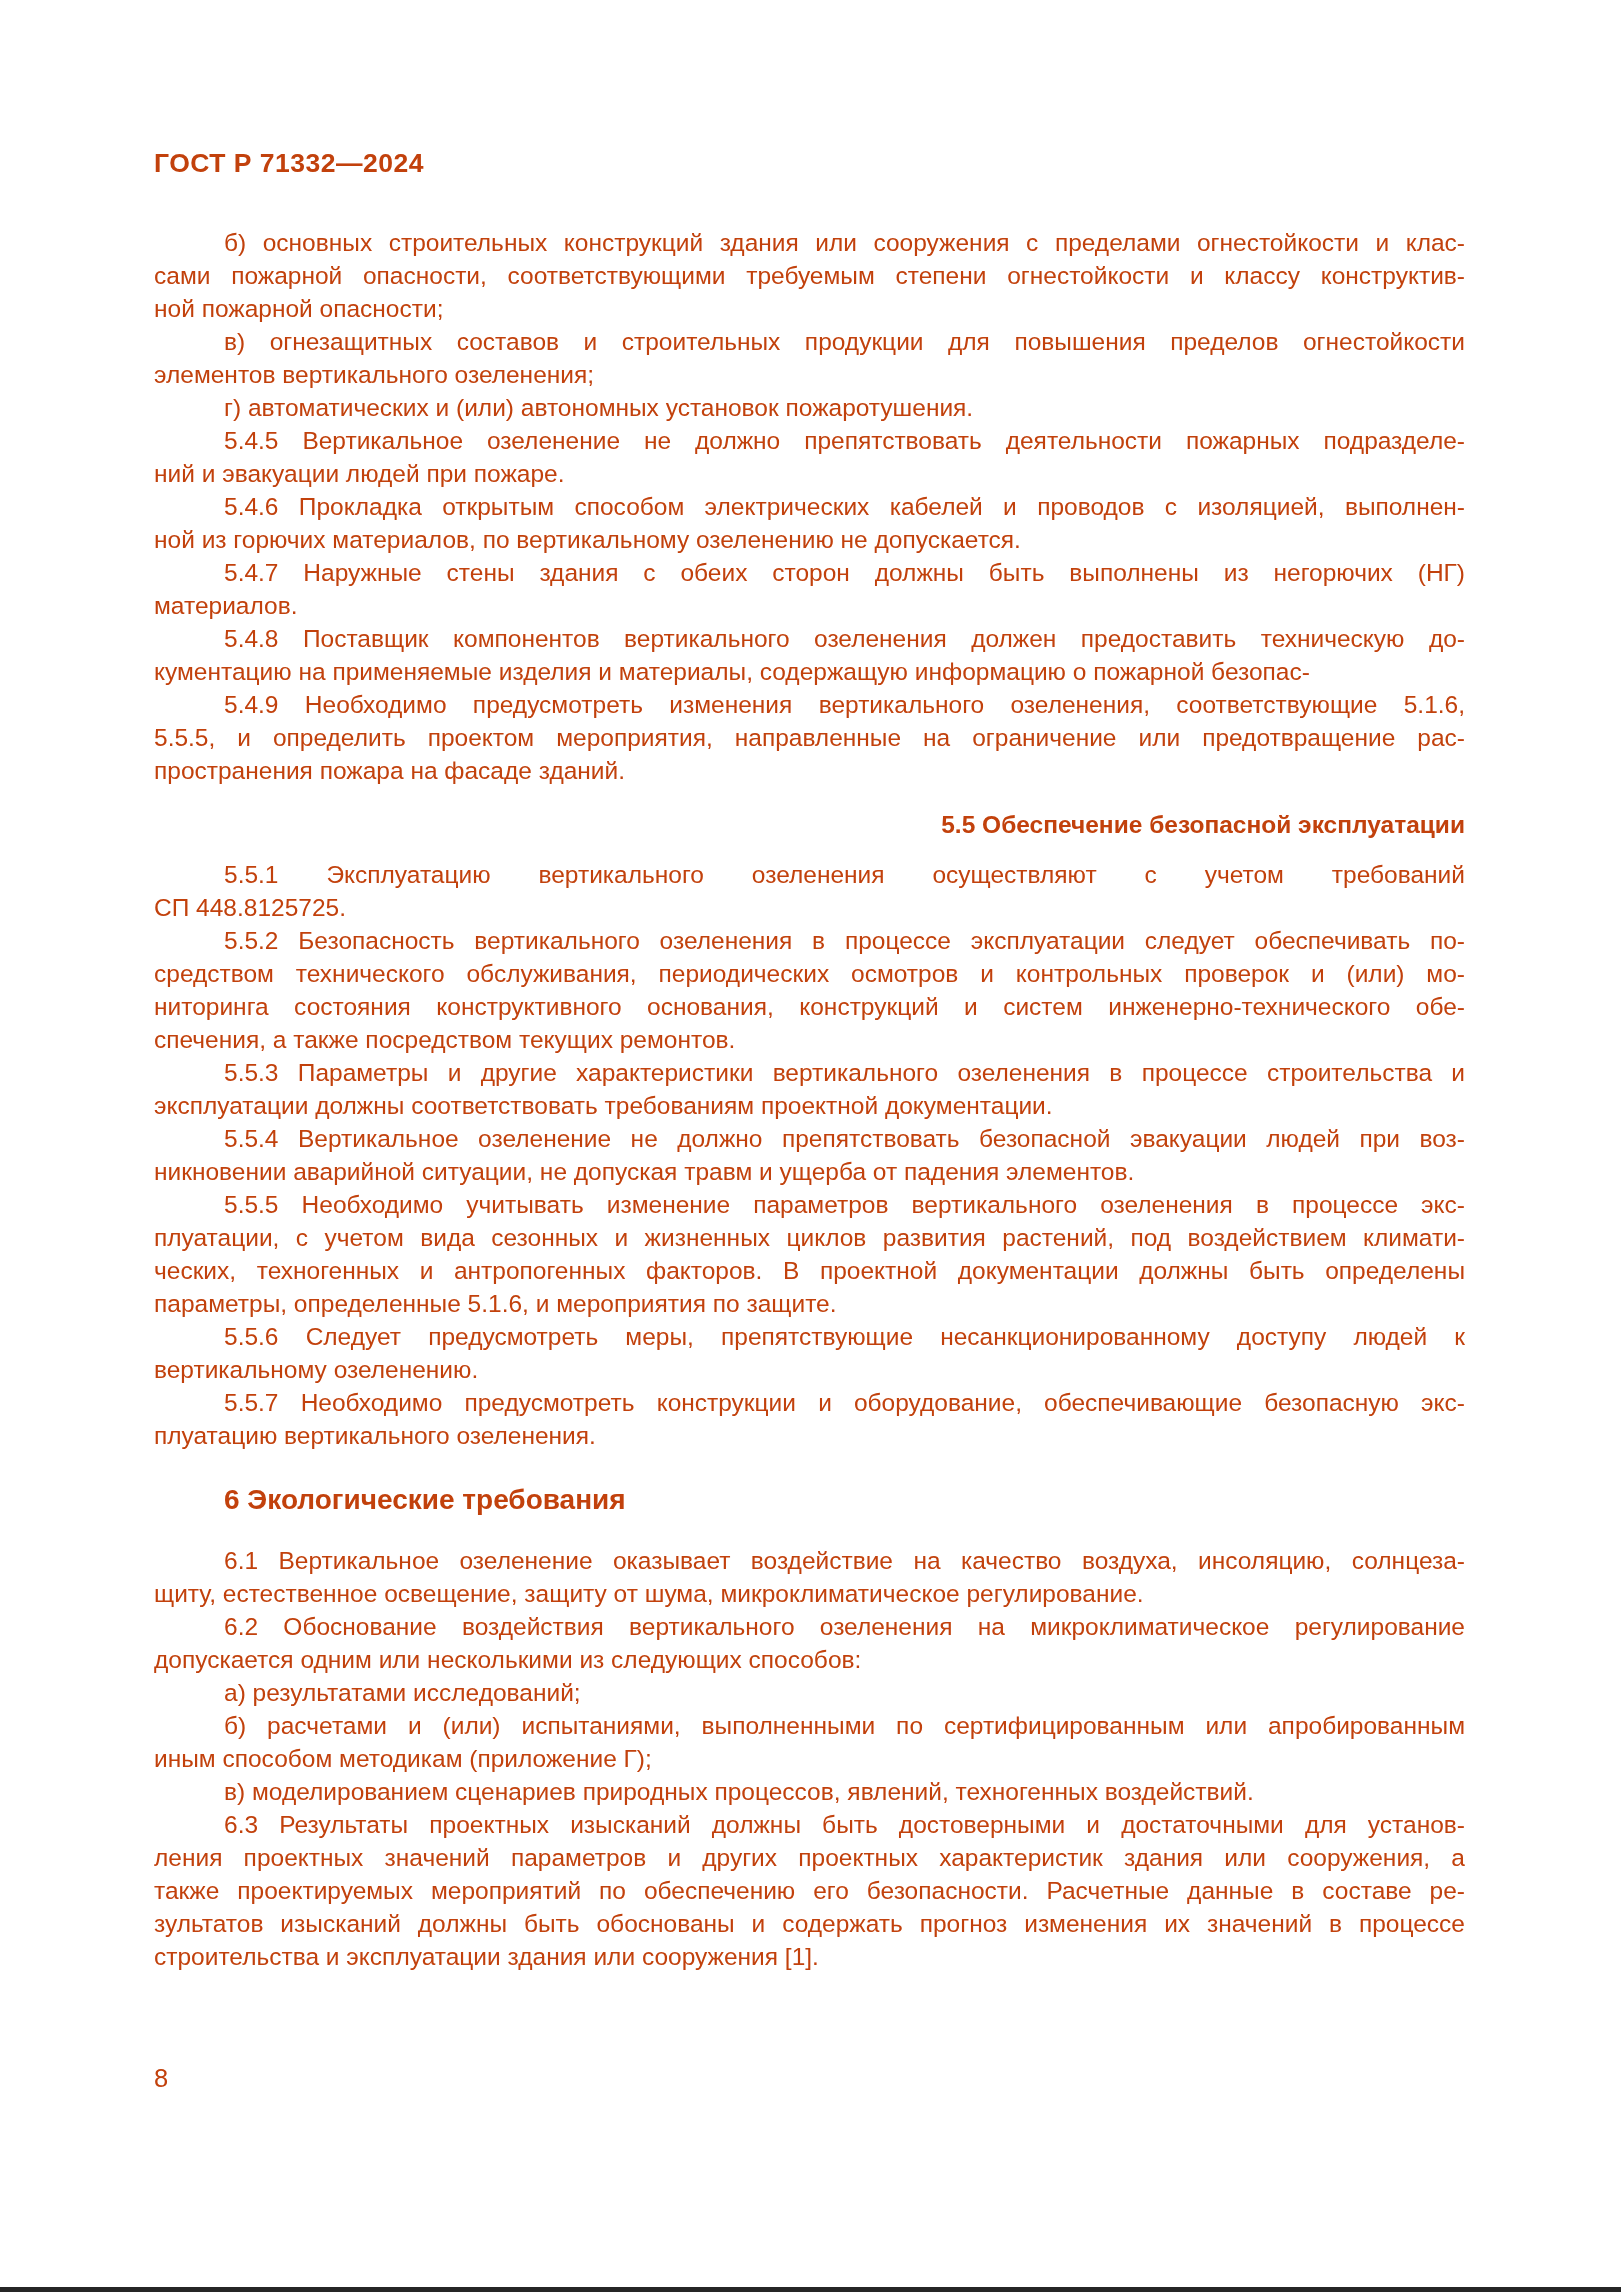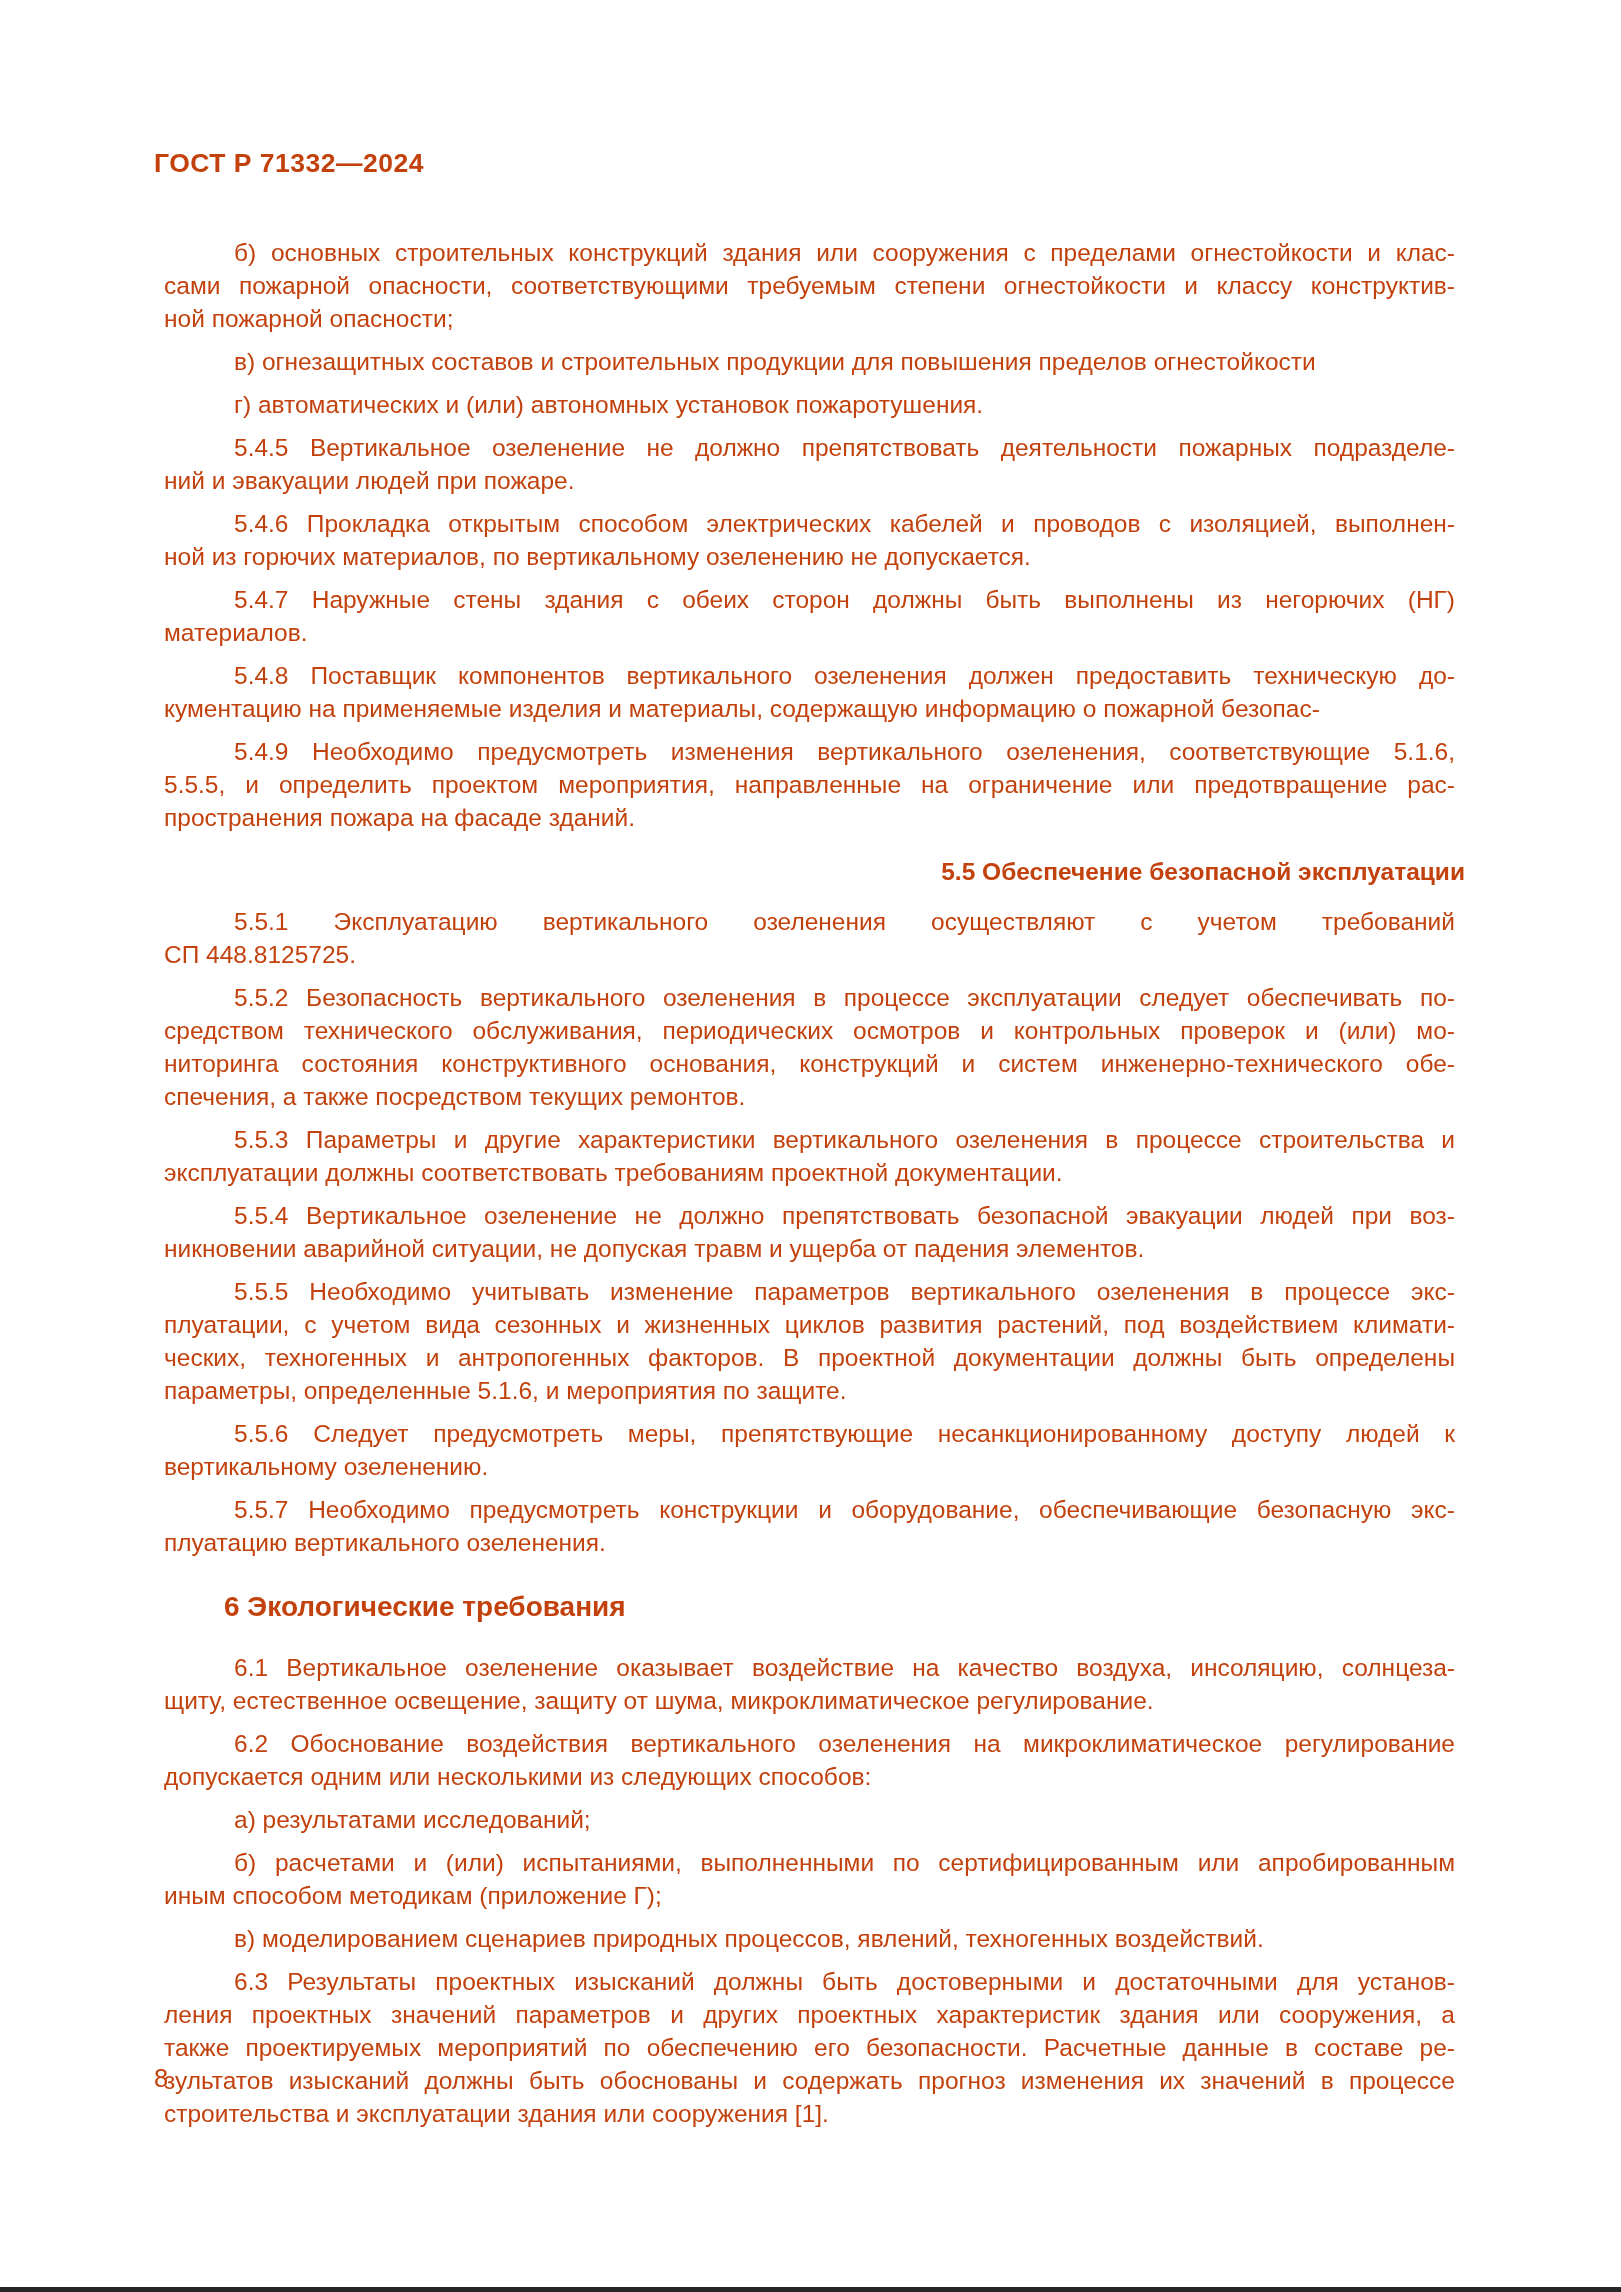--- a/index.html
+++ b/index.html
@@ -27,21 +27,21 @@
     white-space: nowrap;
   }
   .body-text {
     position: absolute;
     left: 154px;
     top: 226px;
     width: 1311px;
     font-size: 24.5px;
     line-height: 33px;
   }
-  .para { margin: 10px; }
+  .para { margin: 0; }
   .tline {
     text-align: justify;
     text-align-last: justify;
   }
   .tline:first-child { text-indent: 70px; }
   .tline:last-child { text-align-last: left; }
   .sub-heading {
     font-weight: 700;
     font-size: 24.5px;
     line-height: 33px;
@@ -80,20 +80,21 @@
   <div class="doc-header">ГОСТ Р 71332—2024</div>
 
   <div class="body-text">
     <div class="para">
         <div class="tline">б) основных строительных конструкций здания или сооружения с пределами огнестойкости и клас-</div>
         <div class="tline">сами пожарной опасности, соответствующими требуемым степени огнестойкости и классу конструктив-</div>
         <div class="tline">ной пожарной опасности;</div>
       </div>
     <div class="para">
         <div class="tline">в) огнезащитных составов и строительных продукции для повышения пределов огнестойкости</div>
+        <div class="tline">элементов вертикального озеленения;</div>
       </div>
     <div class="para">
         <div class="tline">г) автоматических и (или) автономных установок пожаротушения.</div>
       </div>
     <div class="para">
         <div class="tline">5.4.5 Вертикальное озеленение не должно препятствовать деятельности пожарных подразделе-</div>
         <div class="tline">ний и эвакуации людей при пожаре.</div>
       </div>
     <div class="para">
         <div class="tline">5.4.6 Прокладка открытым способом электрических кабелей и проводов с изоляцией, выполнен-</div>

